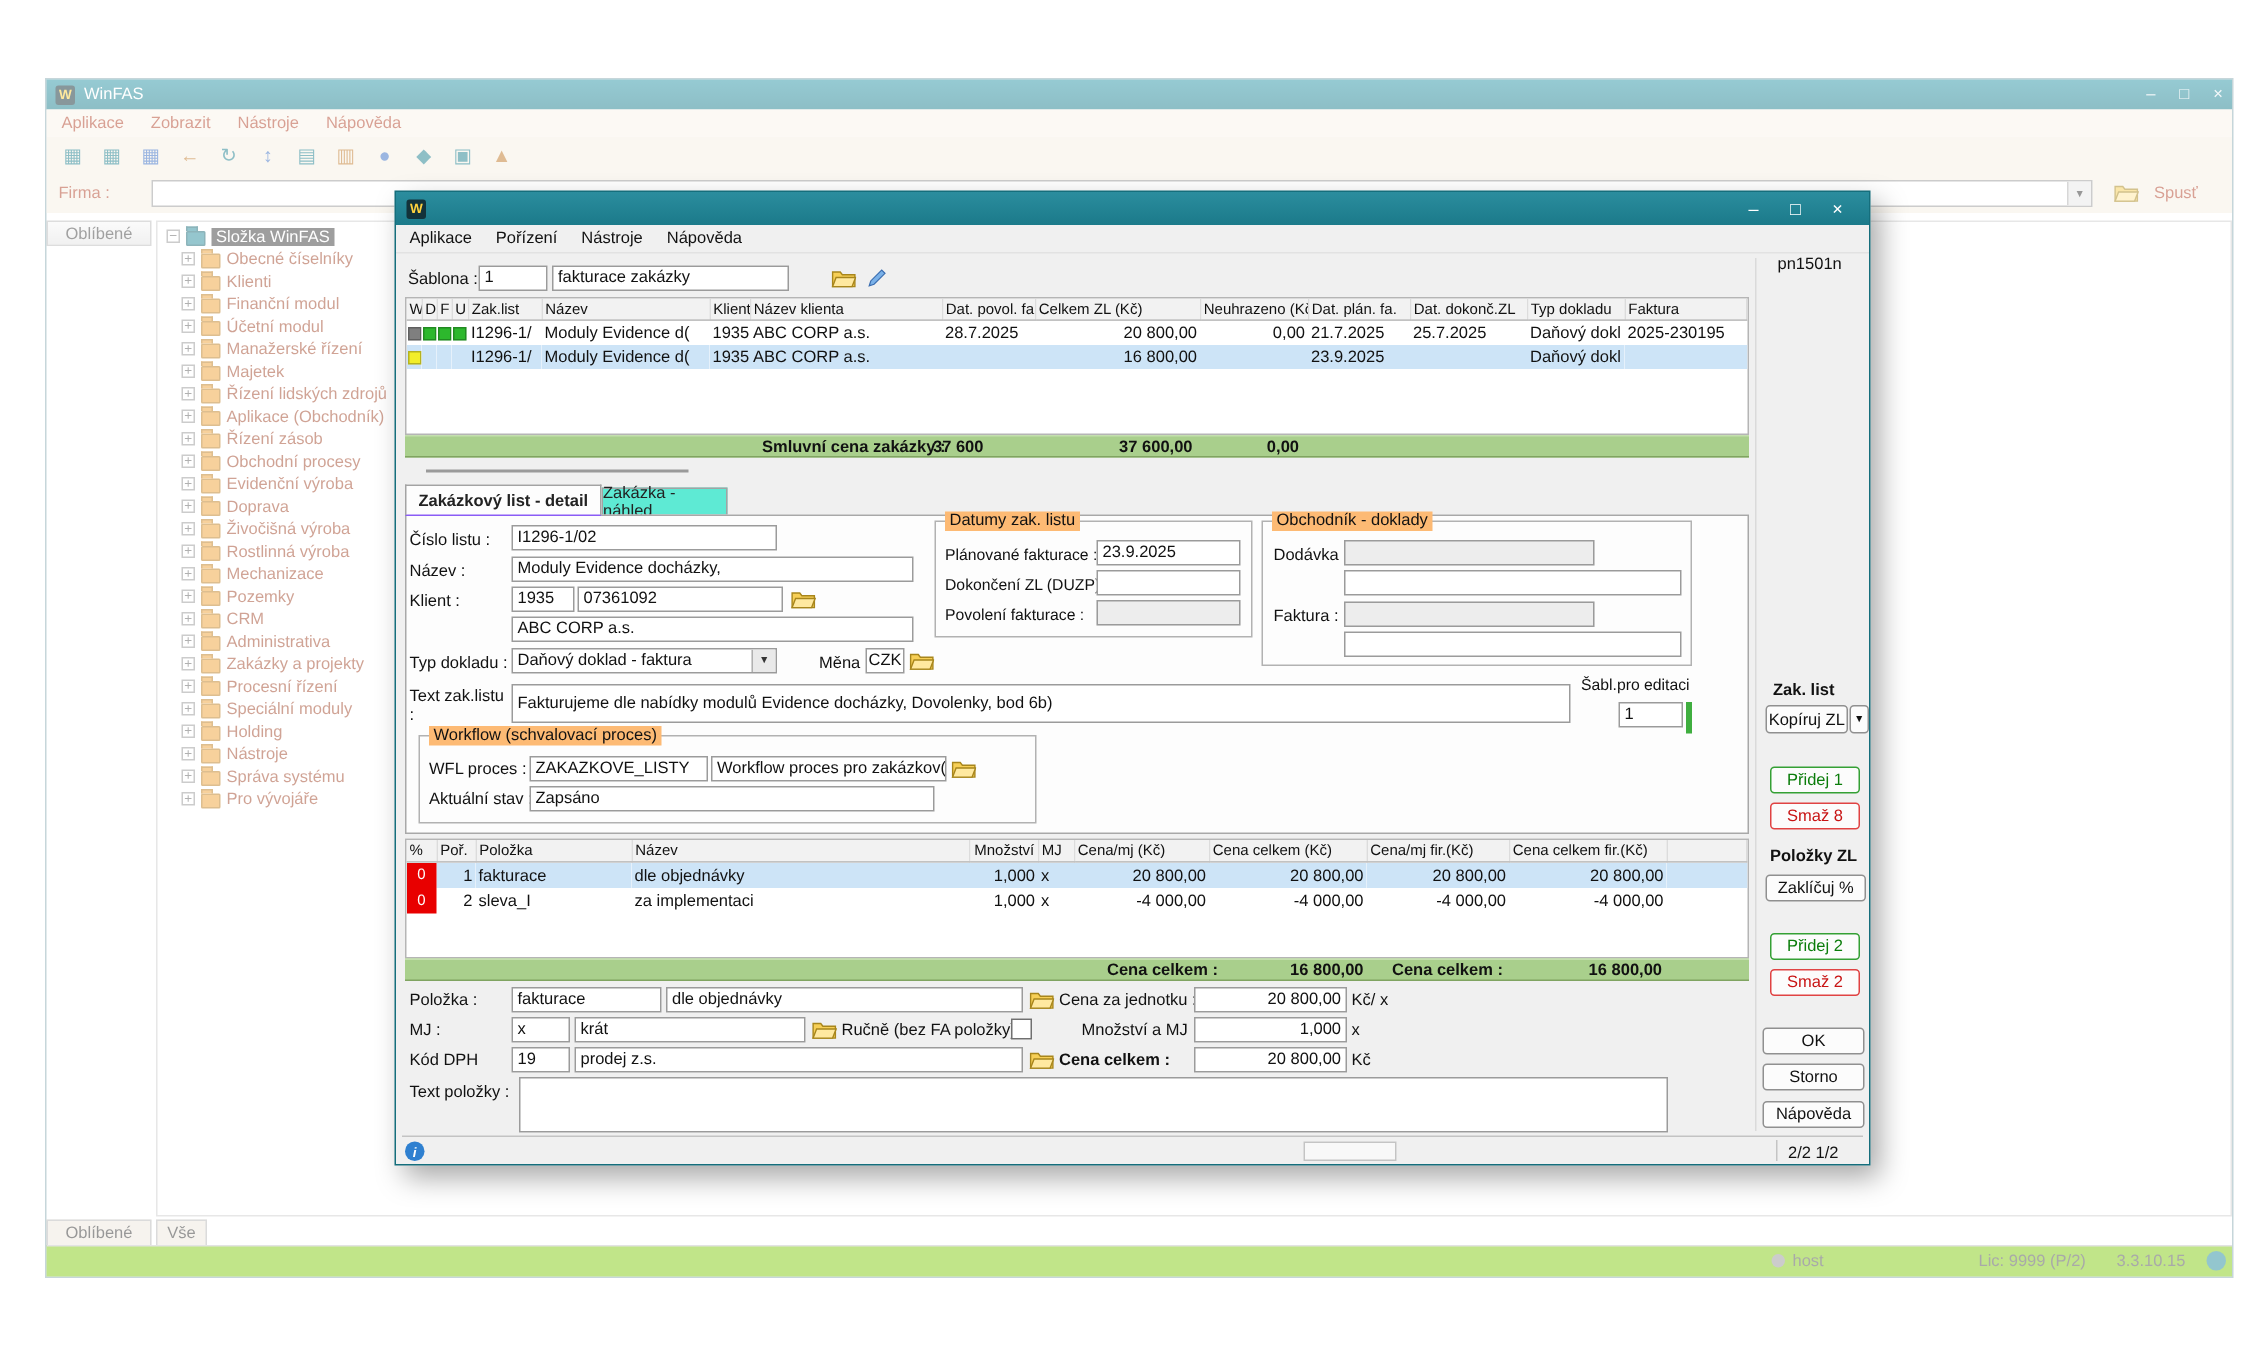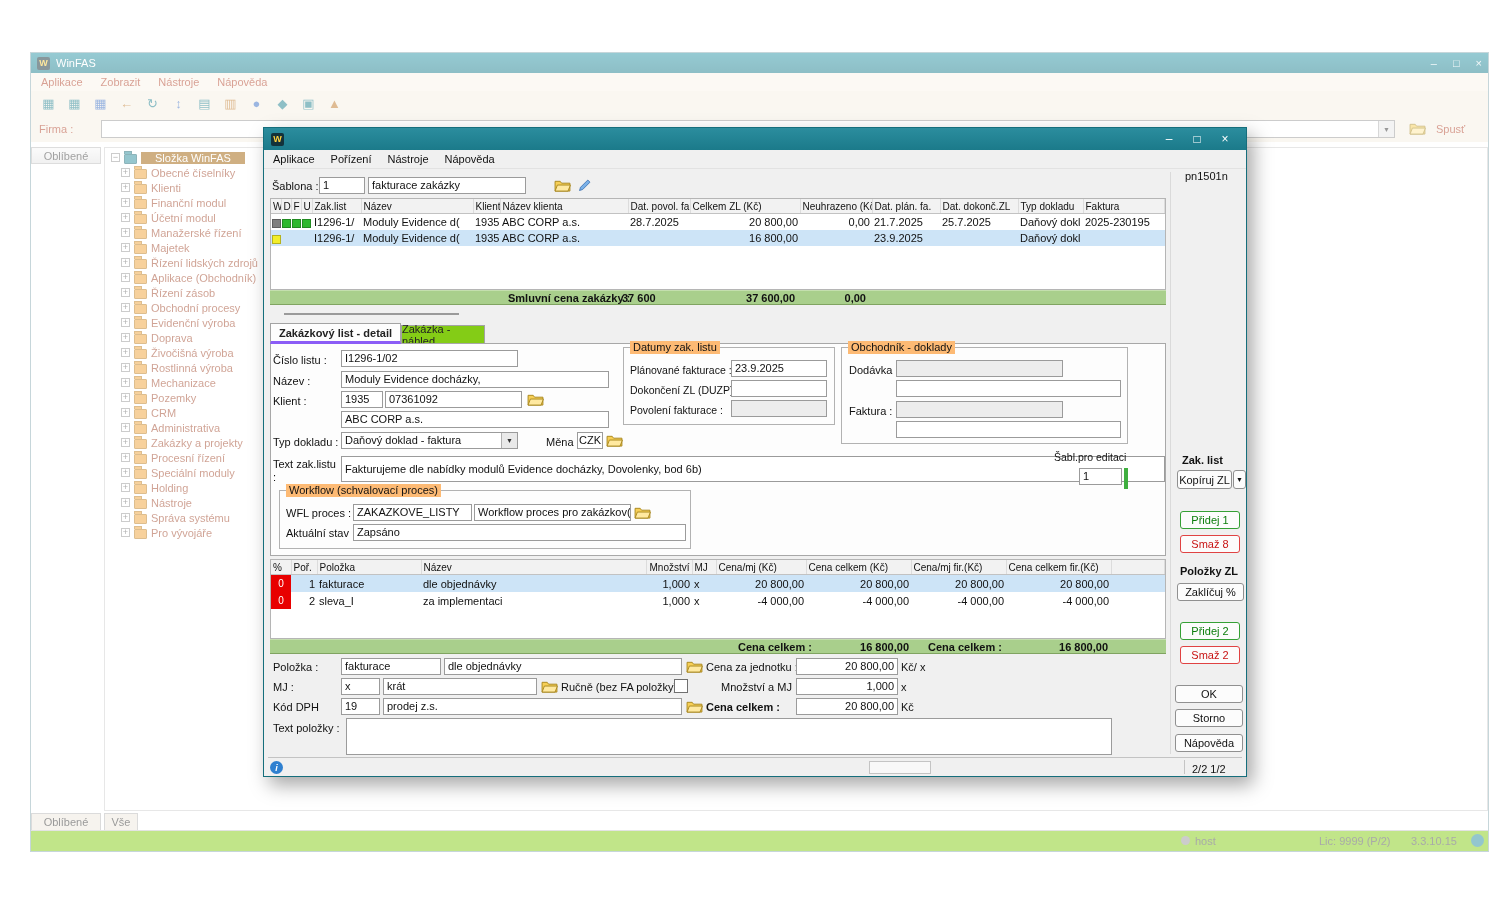--- a/index.html
+++ b/index.html
@@ -19,22 +19,22 @@
 .gp{position:absolute;border:1px solid #b2b2b2}
 .gp .lg{position:absolute;top:-7px;left:6px;background:#fdba74;padding:0 3px;font-size:11px;line-height:13px;white-space:nowrap}
 .sbtn{position:absolute;display:flex;align-items:center;justify-content:center;font-size:11px;
  background:#fcfcfc;border:1px solid #909090;border-radius:3px;cursor:default;box-sizing:border-box}
 .sbtn.g{border-color:#35a035;color:#0b7d0b}
 .sbtn.r{border-color:#e04343;color:#c81414}
 .cb{position:absolute;width:12px;height:12px;background:#fff;border:1px solid #707070}
 .greenbar{position:absolute;background:#a9cf8c;border-top:1px solid #c4dfae;border-bottom:1px solid #80a461;font-size:11px;box-sizing:border-box}
 .greenbar span{position:absolute;font-weight:bold;white-space:nowrap}
 .tab{position:absolute;display:flex;align-items:center;justify-content:center;font-size:11px;
- border:1px solid #a3a3a3;background:#84cc16;box-sizing:border-box;color:#222}
-.tab.on{background:#fdfdfd;font-weight:bold;border-bottom:3px solid #8b5cf6;z-index:5}
+ border:1px solid #a3a3a3;background:#5eead4;box-sizing:border-box;color:#222}
+.tab.on{background:#fdfdfd;font-weight:bold;border-bottom:1px solid #8b5cf6;z-index:5}
 .panel{position:absolute;left:6px;top:215px;width:896px;height:213px;background:#fdfdfd;border:1px solid #a8a8a8;box-sizing:border-box}
 
 .oarea{position:absolute;left:6px;top:70px;width:896px;height:92px;background:#fff;border:1px solid #b5b5b5;overflow:hidden;box-sizing:border-box}
 .iarea{position:absolute;left:6px;top:431px;width:896px;height:80px;background:#fff;border:1px solid #b5b5b5;overflow:hidden;box-sizing:border-box}
 .grid{border-collapse:collapse;table-layout:fixed;width:100%}
 .grid th{font-weight:normal;font-size:10px;text-align:left;padding:0 2px;height:14px;
  border-right:1px solid #dcdcdc;border-bottom:1px solid #c2c2c2;background:#f2f2f2;white-space:nowrap;overflow:hidden}
 .grid td{font-size:11px;padding:0 2px;height:16px;white-space:nowrap;overflow:hidden}
 .iarea .grid td{height:17px}
 .grid .r{text-align:right}
@@ -76,21 +76,21 @@
 .treep{position:absolute;left:73px;top:94px;right:0;height:664px;background:#fff;border:1px solid #d0d0d0;box-sizing:border-box;overflow:hidden}
 .trow{height:15px;display:flex;align-items:center;gap:4px;padding-left:6px;font-size:11px;color:#a34a2e;white-space:nowrap}
 .trow:not(:first-child){padding-left:16px}
 .texp{flex:0 0 9px;width:9px;height:9px;border:1px solid #9a9a9a;background:#fff;font-size:9px;line-height:7px;text-align:center;color:#666;box-sizing:border-box}
 .texp::before{content:"+"}
 .trow:first-child .texp::before{content:"−"}
 .tfold{flex:0 0 13px;width:13px;height:10px;background:#f0a43c;border:1px solid #bd7f22;border-radius:1px;position:relative;margin-top:2px;box-sizing:border-box}
 .tfold::before{content:"";position:absolute;left:-1px;top:-4px;width:6px;height:2px;background:#f0a43c;border:1px solid #bd7f22;border-bottom:none}
 .trow:first-child .tfold{background:#2e8f9e;border-color:#1d6b77}
 .trow:first-child .tfold::before{background:#2e8f9e;border-color:#1d6b77}
-.trow:first-child .tlab{background:#a16207;color:#fff;padding:0 14px}
+.trow:first-child .tlab{background:#404040;color:#fff;padding:0 3px}
 .btab{position:absolute;display:flex;align-items:center;justify-content:center;font-size:11px;background:#eee9df;border:1px solid #b9b9b9;color:#333;box-sizing:border-box}
 .bwstat{position:absolute;left:0;right:0;bottom:0;height:20px;background:#84cc16;border-top:1px solid #c9c9c9;font-size:11px;color:#555}
 .bwstat span{position:absolute;top:4px;white-space:nowrap}
 .person{width:9px;height:9px;border-radius:50%;background:#9a9a9a}
 .dot{width:13px;height:13px;border-radius:50%;background:#2a8f9e}
 </style>
 </head>
 <body>
 
 <svg width="0" height="0" style="position:absolute">
@@ -426,21 +426,21 @@
   <div class="in" style="left:77px;top:304px;width:177px;padding-right:17px">
     <span>Daňový doklad - faktura</span>
     <span class="selarr">▼</span>
   </div>
   <span class="lb" style="left:282px;top:308px">Měna :</span>
   <div class="in" style="left:313px;top:304px;width:26px;padding:0 1px">CZK</div>
   <svg class="fold" style="left:342px;top:306px">
       <use href="#sym-folder"></use>
     </svg>
   <span class="lb" style="left:9px;top:330px;width:64px;white-space:normal">Text zak.listu :</span>
-  <div class="in" style="left:77px;top:328px;width:824px;height:26px;line-height:24px">Fakturujeme dle nabídky modulů Evidence docházky, Dovolenky, bod 6b)</div>
+  <div class="in" style="left:77px;top:328px;width:706px;height:26px;line-height:24px">Fakturujeme dle nabídky modulů Evidence docházky, Dovolenky, bod 6b)</div>
   <span class="lb" style="left:790px;top:323px;font-size:10.5px">Šabl.pro editaci</span>
   <div class="in" style="left:815px;top:340px;width:43px">1</div>
   <div style="position:absolute;left:860px;top:340px;width:4px;height:21px;background:#3fae3f"></div>
 
   <div class="gp" style="left:359px;top:219px;width:210px;height:76px">
     <span class="lg">Datumy zak. listu</span>
   </div>
   <span class="lb" style="left:366px;top:236px;font-size:10.5px">Plánované fakturace :</span>
   <div class="in" style="left:467px;top:232px;width:96px">23.9.2025</div>
   <span class="lb" style="left:366px;top:256px;font-size:10.5px">Dokončení ZL (DUZP) :</span>
@@ -461,21 +461,21 @@
   <div class="gp" style="left:15px;top:362px;width:410px;height:57px">
     <span class="lg">Workflow (schvalovací proces)</span>
   </div>
   <span class="lb" style="left:22px;top:379px">WFL proces :</span>
   <div class="in" style="left:89px;top:376px;width:119px">ZAKAZKOVE_LISTY</div>
   <div class="in" style="left:210px;top:376px;width:157px">Workflow proces pro zakázkov(</div>
   <svg class="fold" style="left:370px;top:378px">
       <use href="#sym-folder"></use>
     </svg>
   <span class="lb" style="left:22px;top:399px">Aktuální stav :</span>
-  <div class="in" style="left:89px;top:396px;width:333px">Zapsáno</div>
+  <div class="in" style="left:89px;top:396px;width:270px">Zapsáno</div>
 
   <div class="iarea">
   <table class="grid">
   <colgroup>
           <col style="width:20px">
           <col style="width:26px">
           <col style="width:104px">
           <col style="width:225px">
           <col style="width:46px">
           <col style="width:24px">

